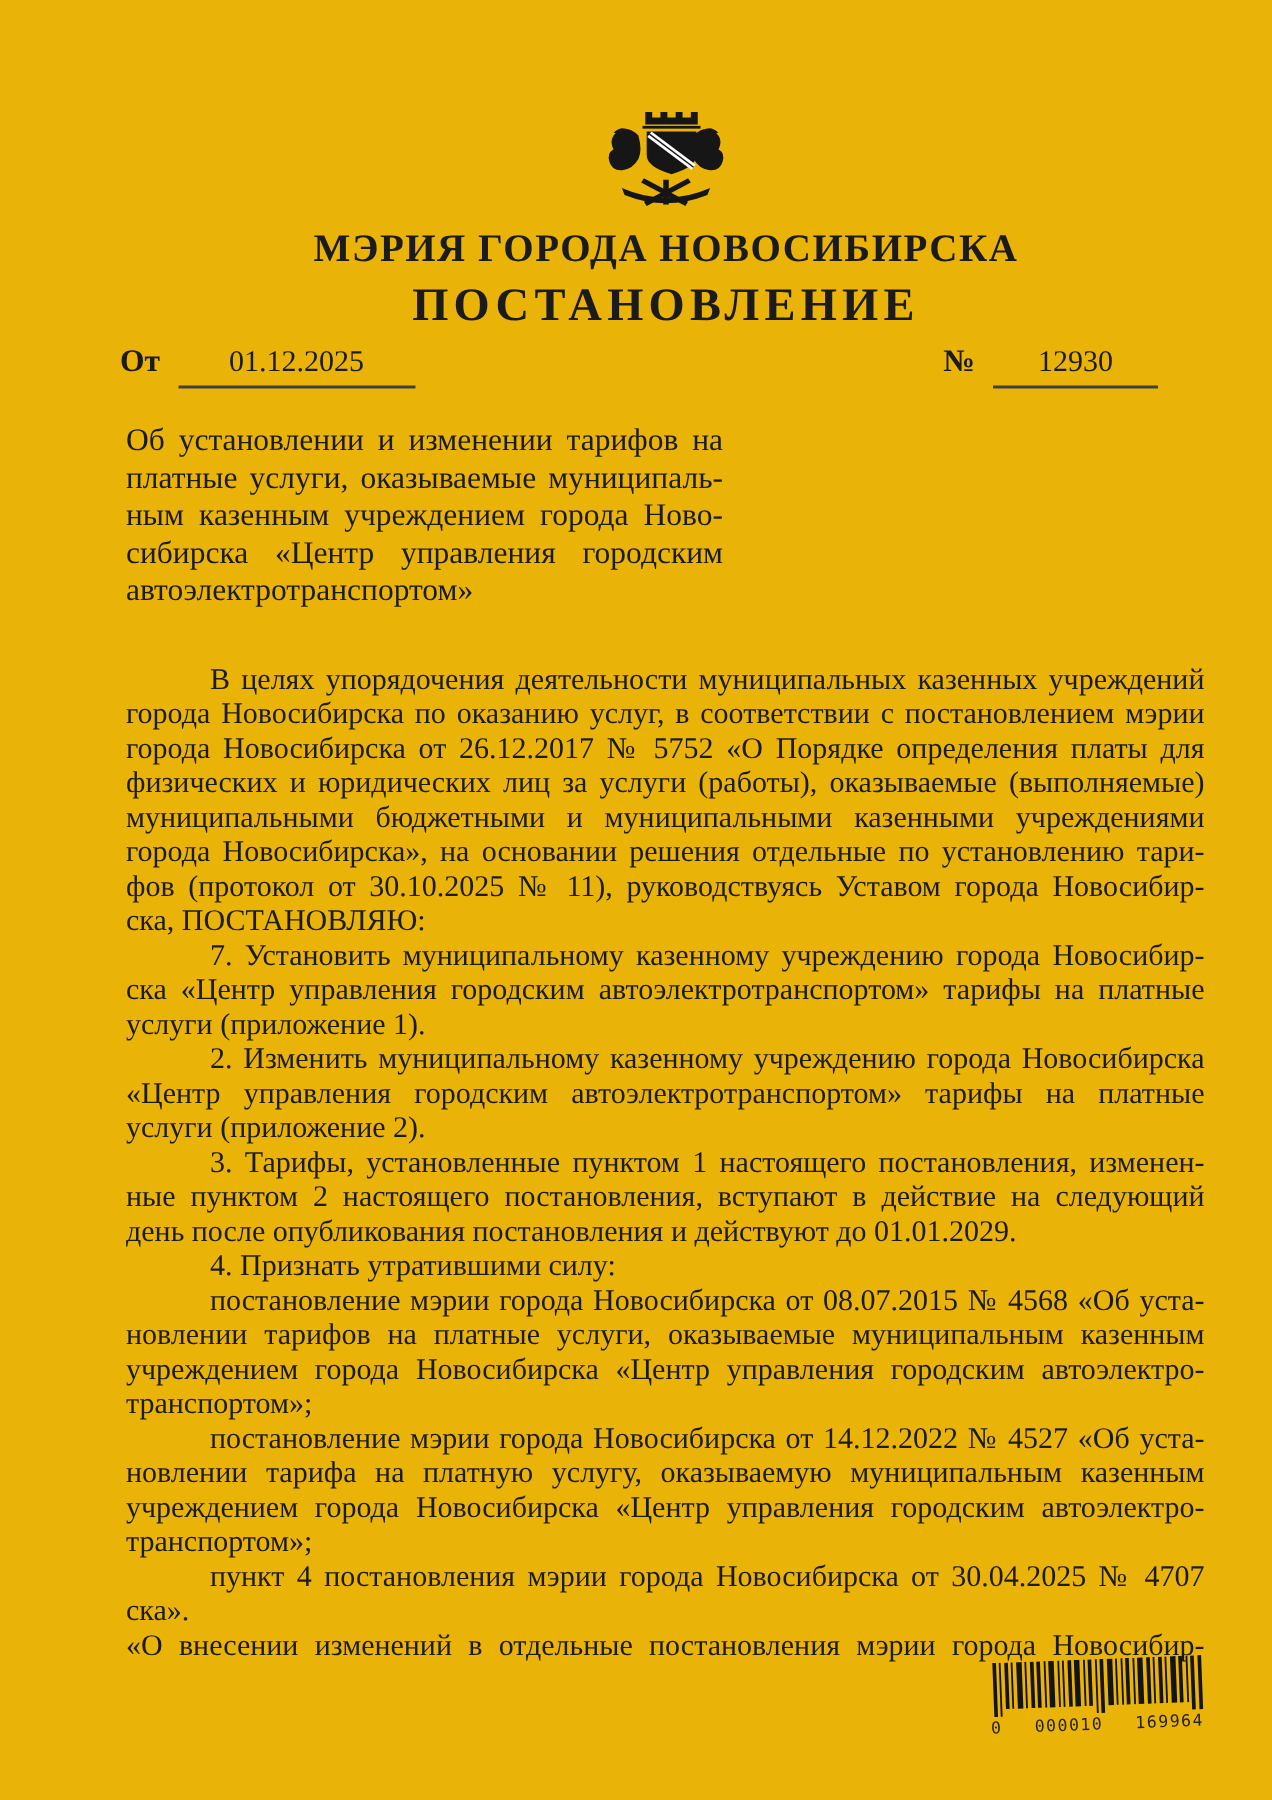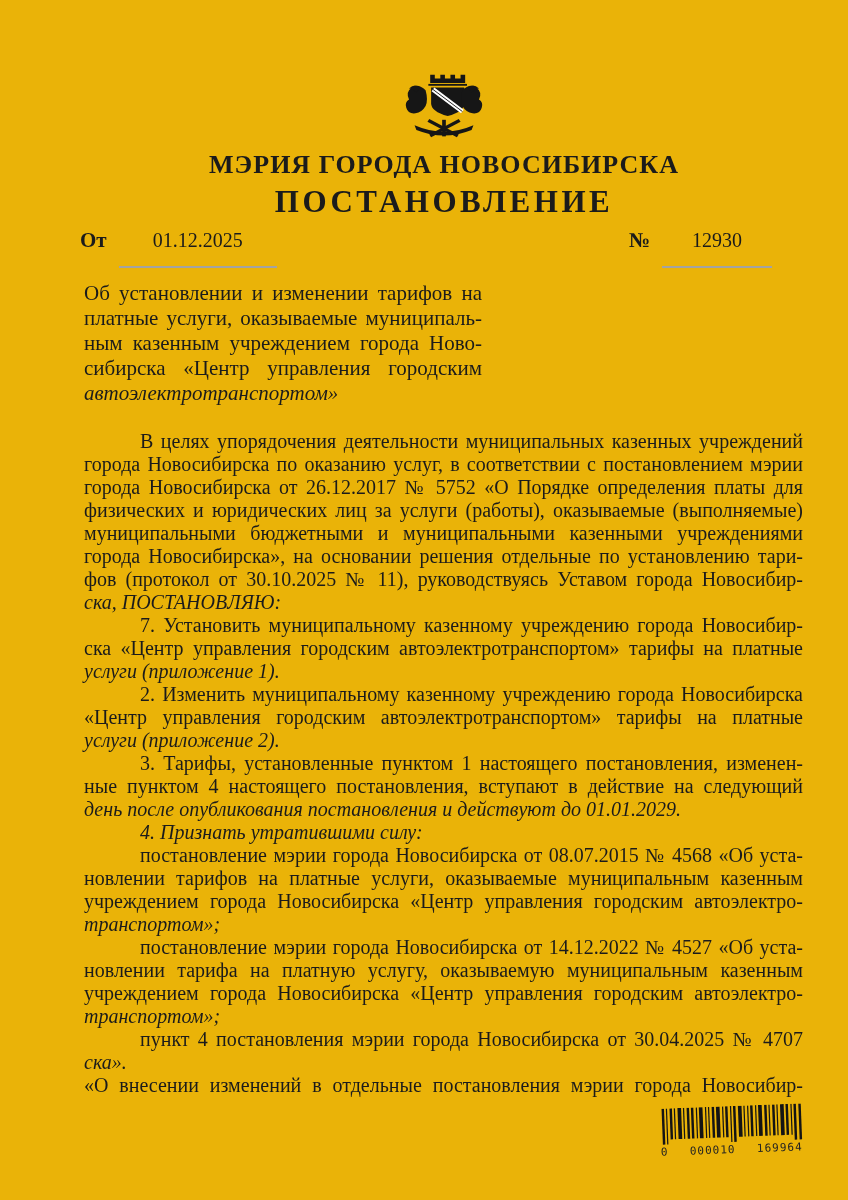--- a/index.html
+++ b/index.html
@@ -41,39 +41,39 @@
     position: absolute; top: 228px; left: 80px; width: 718px;
     display: flex; justify-content: space-between;
     font-size: 21px;
   }
   .dn-group { display: flex; align-items: baseline; }
   .dn-group.num { margin-right: 26px; }
   .dn-label { font-weight: bold; }
   .dn-value {
     display: inline-block;
     margin-left: 12px;
-    border-bottom: 2px solid #a3a3a3;
+    border-bottom: 2px solid #404040;
     text-align: center;
     font-size: 20px;
-    padding-bottom: 14px;
+    padding-bottom: 4px;
   }
   .dn-value.date { width: 158px; }
   .dn-value.number { width: 110px; }
   
   .subject {
     position: absolute; top: 281px; left: 84px; width: 398px;
     font-size: 21px; line-height: 25px;
   }
   
   .body {
-    position: absolute; top: 430px; left: 84px; width: 719px;
+    position: absolute; top: 442px; left: 84px; width: 719px;
     font-size: 20px; line-height: 23px;
   }
   .line { text-align: justify; text-align-last: justify; }
-  .line.last { text-align-last: left; font-style: italic; }
+  .line.last { text-align-last: left; }
   .para .line.first { text-indent: 56px; }
   
   .barcode {
     position: absolute; left: 660px; top: 1106px; width: 146px;
     transform: rotate(-2.2deg);
   }
   .bars { width: 146px; height: 37px; display: block; }
   .bc-text {
     display: flex; justify-content: space-between;
     width: 142px; margin-top: 0px;
@@ -146,21 +146,21 @@
         <div class="line">ска «Центр управления городским автоэлектротранспортом» тарифы на платные</div>
         <div class="line last">услуги (приложение 1).</div>
       </div>
       <div class="para">
         <div class="line first">2. Изменить муниципальному казенному учреждению города Новосибирска</div>
         <div class="line">«Центр управления городским автоэлектротранспортом» тарифы на платные</div>
         <div class="line last">услуги (приложение 2).</div>
       </div>
       <div class="para">
         <div class="line first">3. Тарифы, установленные пунктом 1 настоящего постановления, изменен-</div>
-        <div class="line">ные пунктом 4 настоящего постановления, вступают в действие на следующий</div>
+        <div class="line">ные пунктом 2 настоящего постановления, вступают в действие на следующий</div>
         <div class="line last">день после опубликования постановления и действуют до 01.01.2029.</div>
       </div>
       <div class="para">
         <div class="line first last">4. Признать утратившими силу:</div>
       </div>
       <div class="para">
         <div class="line first">постановление мэрии города Новосибирска от 08.07.2015 № 4568 «Об уста-</div>
         <div class="line">новлении тарифов на платные услуги, оказываемые муниципальным казенным</div>
         <div class="line">учреждением города Новосибирска «Центр управления городским автоэлектро-</div>
         <div class="line last">транспортом»;</div>

